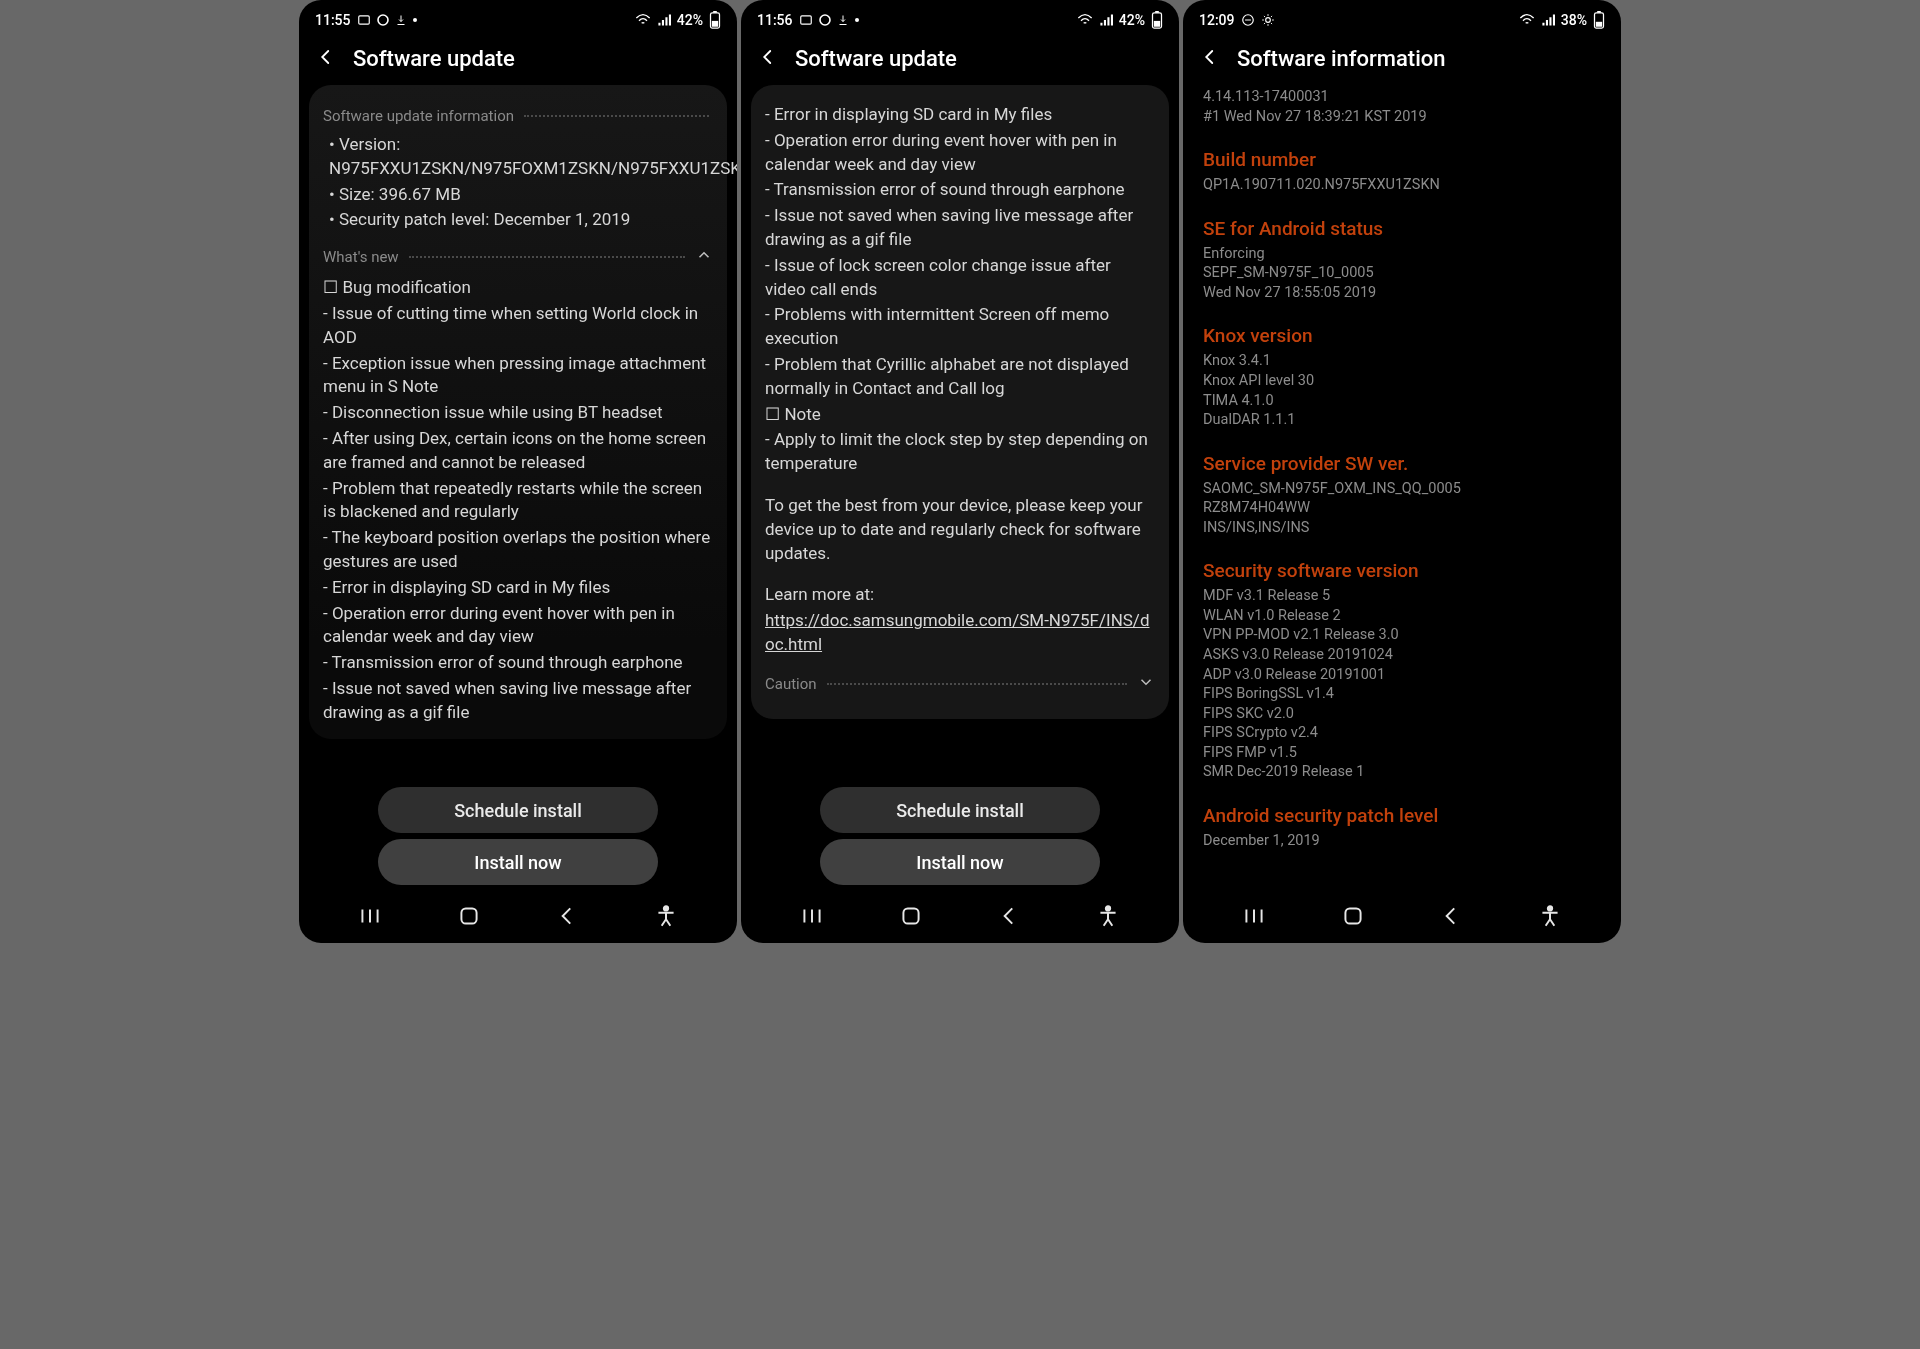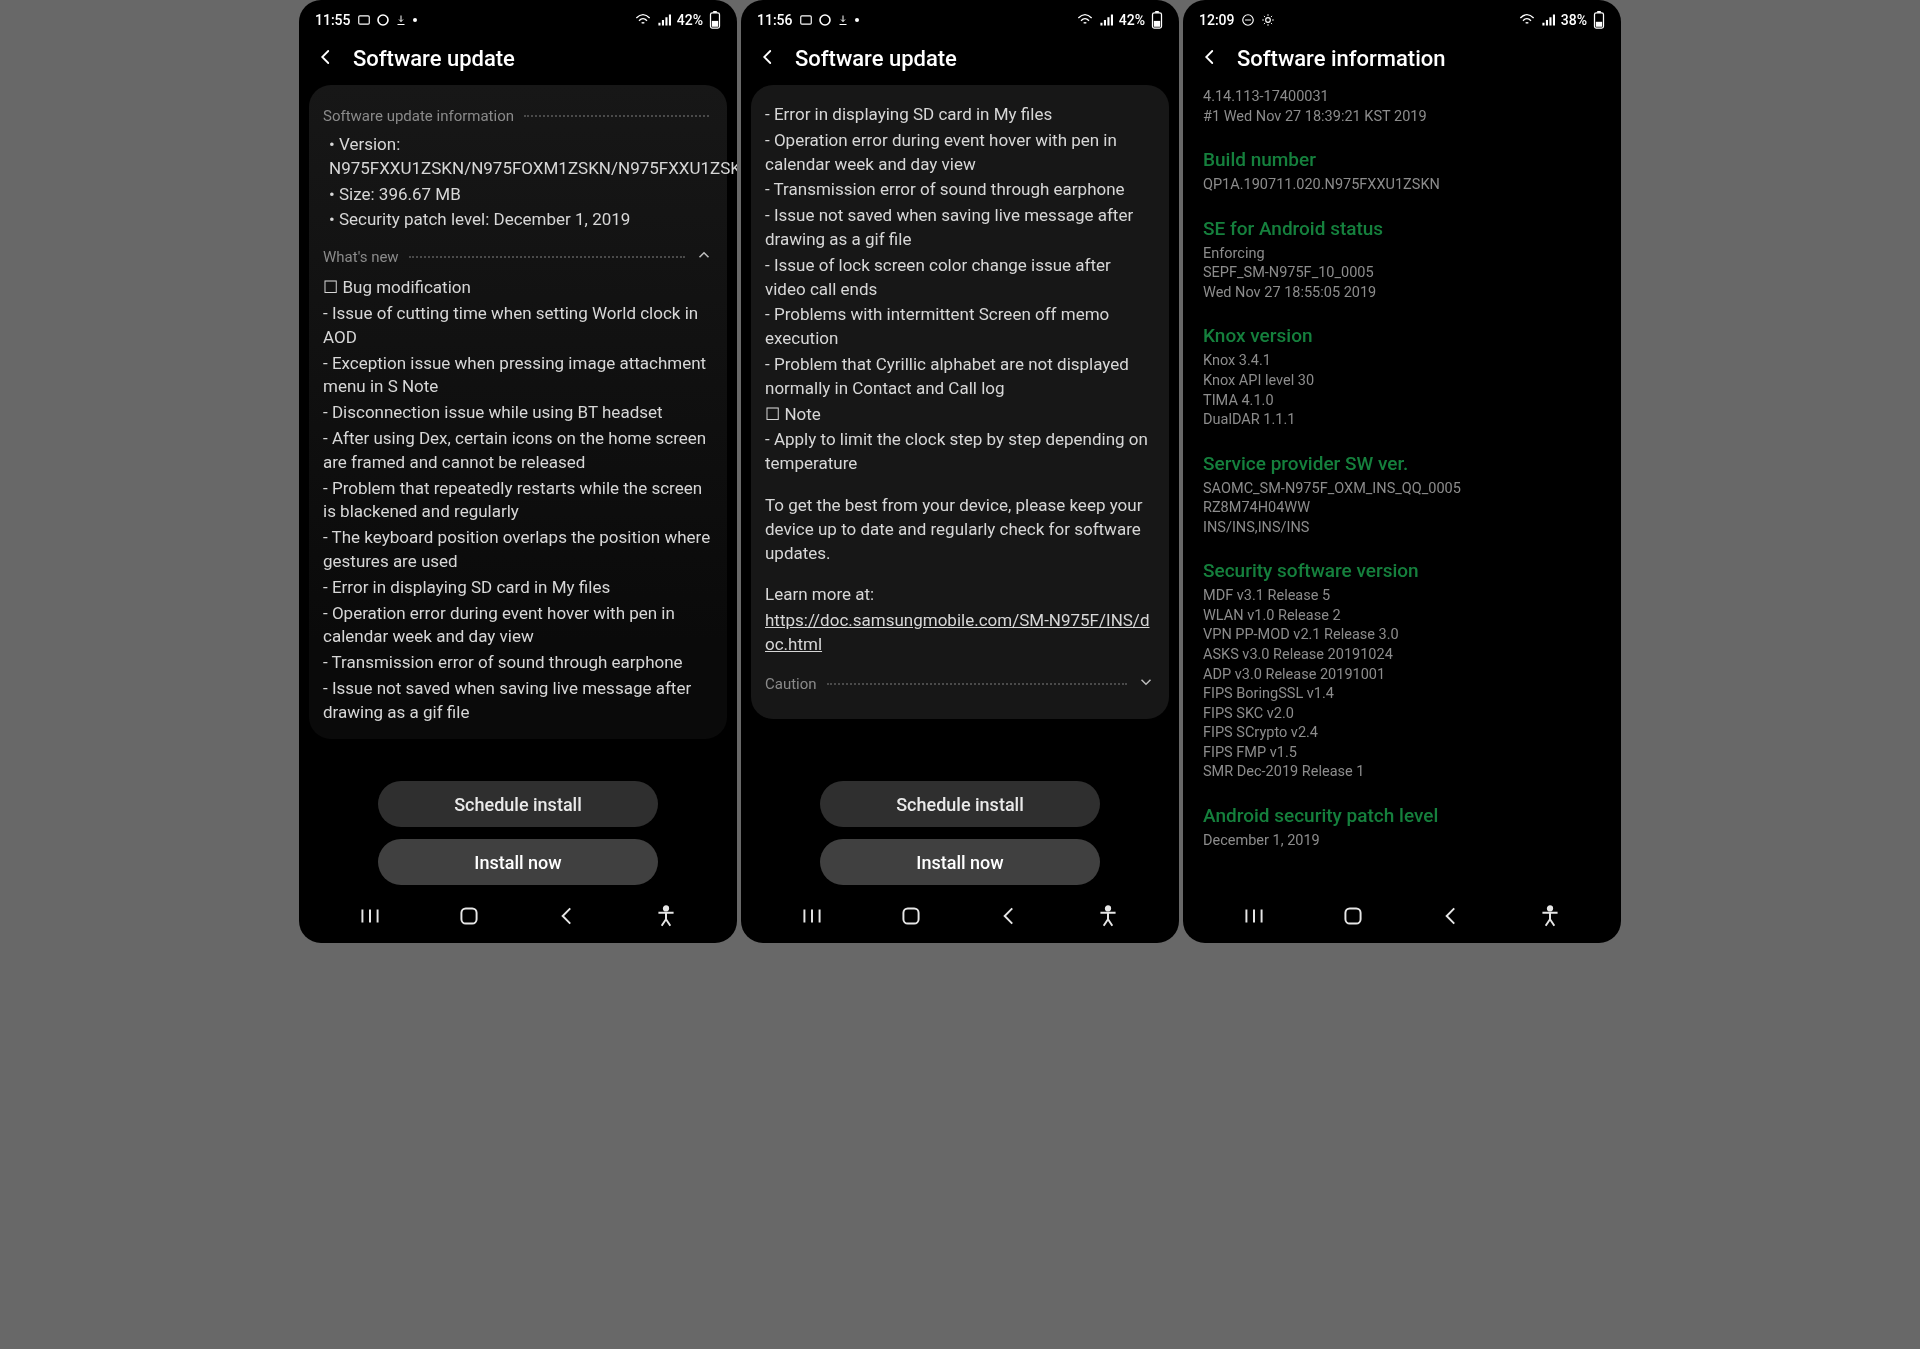--- a/index.html
+++ b/index.html
@@ -74,42 +74,42 @@
   .bullets div { font-size: 17px; line-height: 1.4; margin: 2px 0; }
   .bullets .b::before { content: "• "; }
   .bodytext { font-size: 17px; line-height: 1.4; }
   .bodytext div { margin: 2px 0; }
   .link { text-decoration: underline; color: #d7d7d7; word-break: break-all;}
   .btnrow {
     padding: 10px 0 8px 0;
     display: flex;
     flex-direction: column;
     align-items: center;
-    gap: 12px;
+    gap: 6px;
     background:#000;
     text-align:center;
   }
   .btn {
     width: 280px;
     height: 46px;
     border-radius: 24px;
     display:flex;align-items:center;justify-content:center;
     font-size: 18px; font-weight: 500;
   }
   .btn-gray { background:#2f2f2f; color:#eaeaea; }
   .btn-blue { background:#404040; color:#fff; }
   .navbar {
     height: 50px;
     display:flex; align-items:center; justify-content:space-around;
     padding: 0 22px;
   }
   .nav-ico { width:26px;height:26px; stroke:#e6e6e6; fill:none; stroke-width:1.8; }
   
   .info-block { padding: 8px 0 14px 0; }
-  .info-title { color:#15803d; font-size: 19px; font-weight:500; margin-bottom:4px;}
+  .info-title { color:#c2410c; font-size: 19px; font-weight:500; margin-bottom:4px;}
   .info-sub { color:#8c8c8c; font-size: 14.5px; line-height:1.35; }
   .s3-scroll { padding: 0 20px; }
   .card.fade {
     background: linear-gradient(#171717, #0a0a0a 85%);
   }
   .unchecked::before{content:"☐ ";}
 </style>
 </head>
 <body>
 

